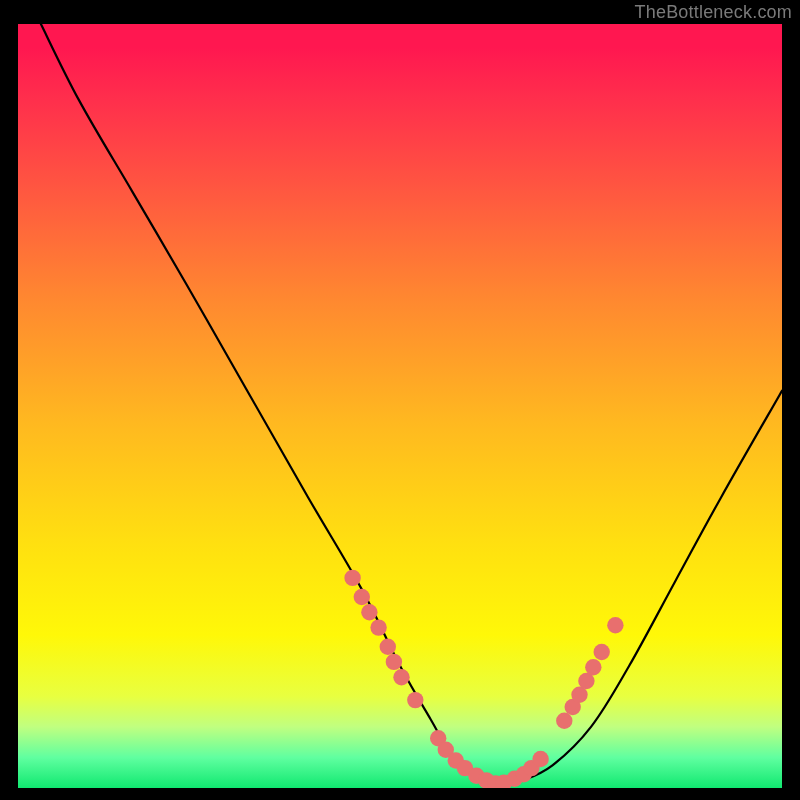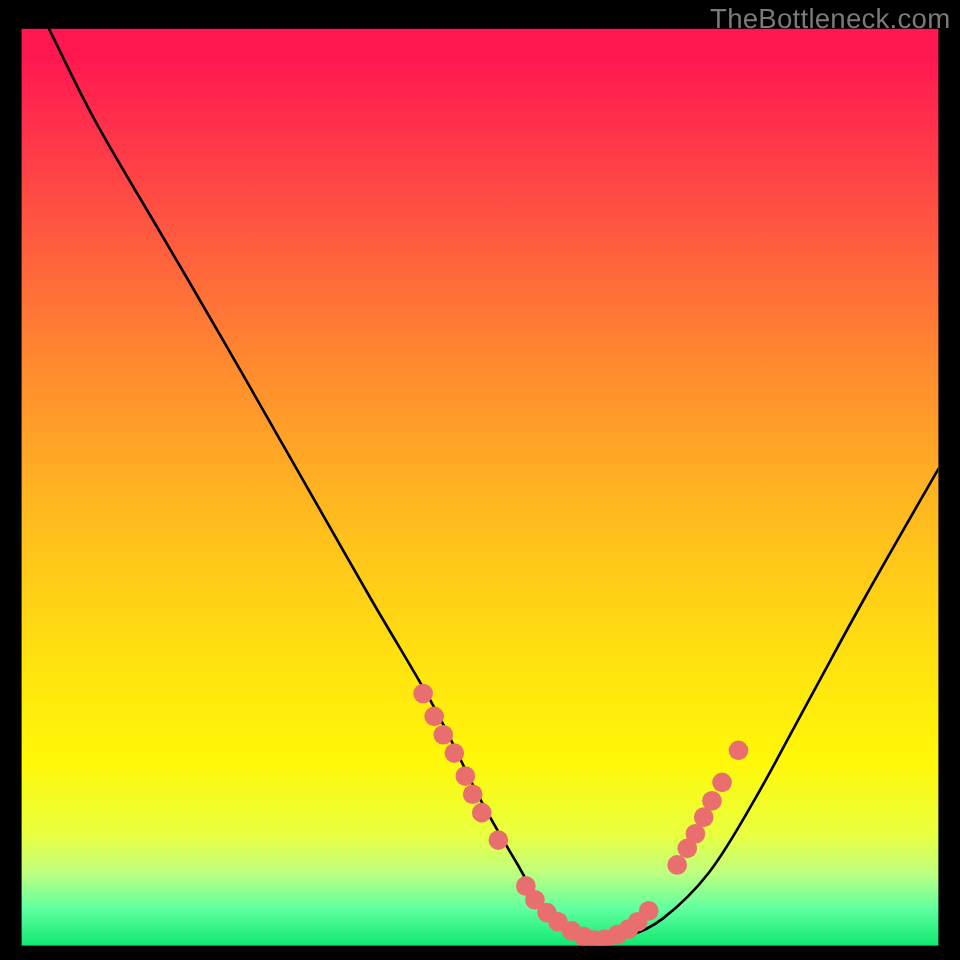--- a/index.html
+++ b/index.html
@@ -37,21 +37,21 @@
       #c0ff80 92%,
       #60ffa0 96%,
       #10e870 100%
     );
   }
   .watermark {
     position: absolute;
     top: 2px;
     right: 8px;
     font-family: Arial, Helvetica, sans-serif;
-    font-size: 23px;
+    font-size: 18px;
     color: #7a7a7a;
     letter-spacing: 0.2px;
   }
   svg.curve-layer {
     position: absolute;
     left: 18px;
     top: 24px;
     width: 764px;
     height: 764px;
   }

